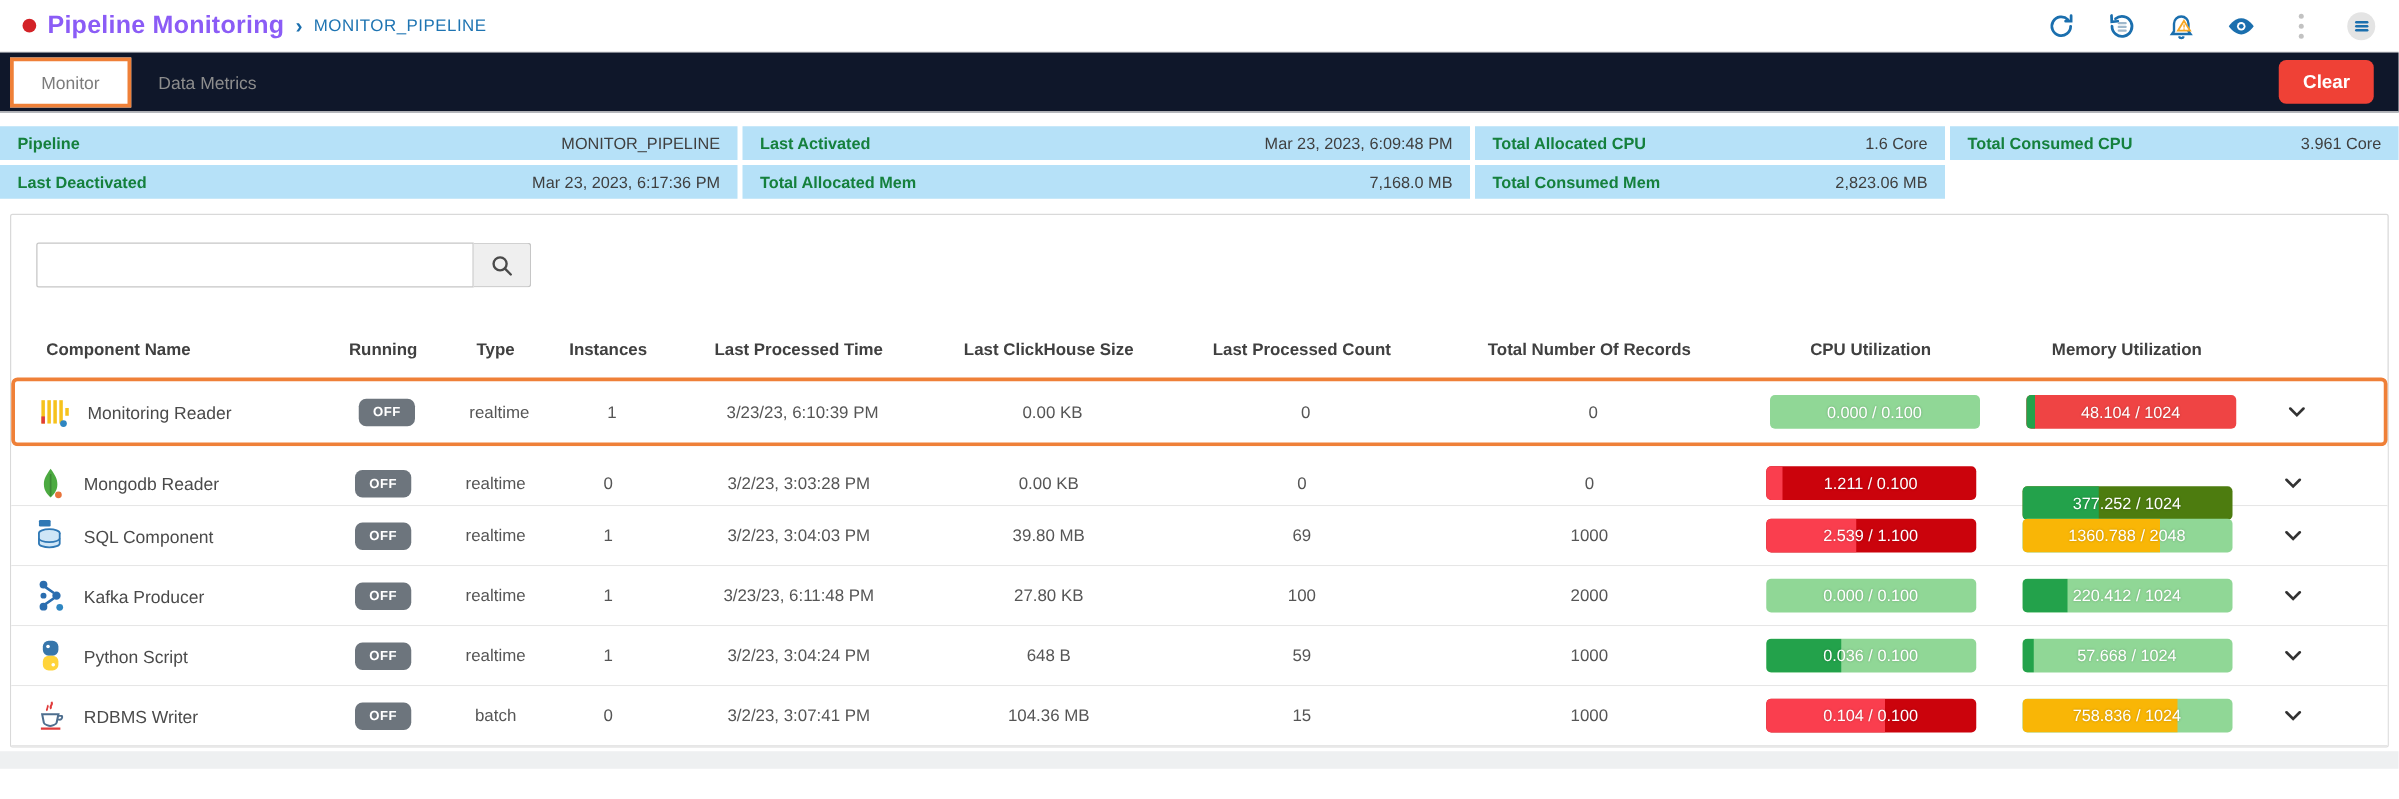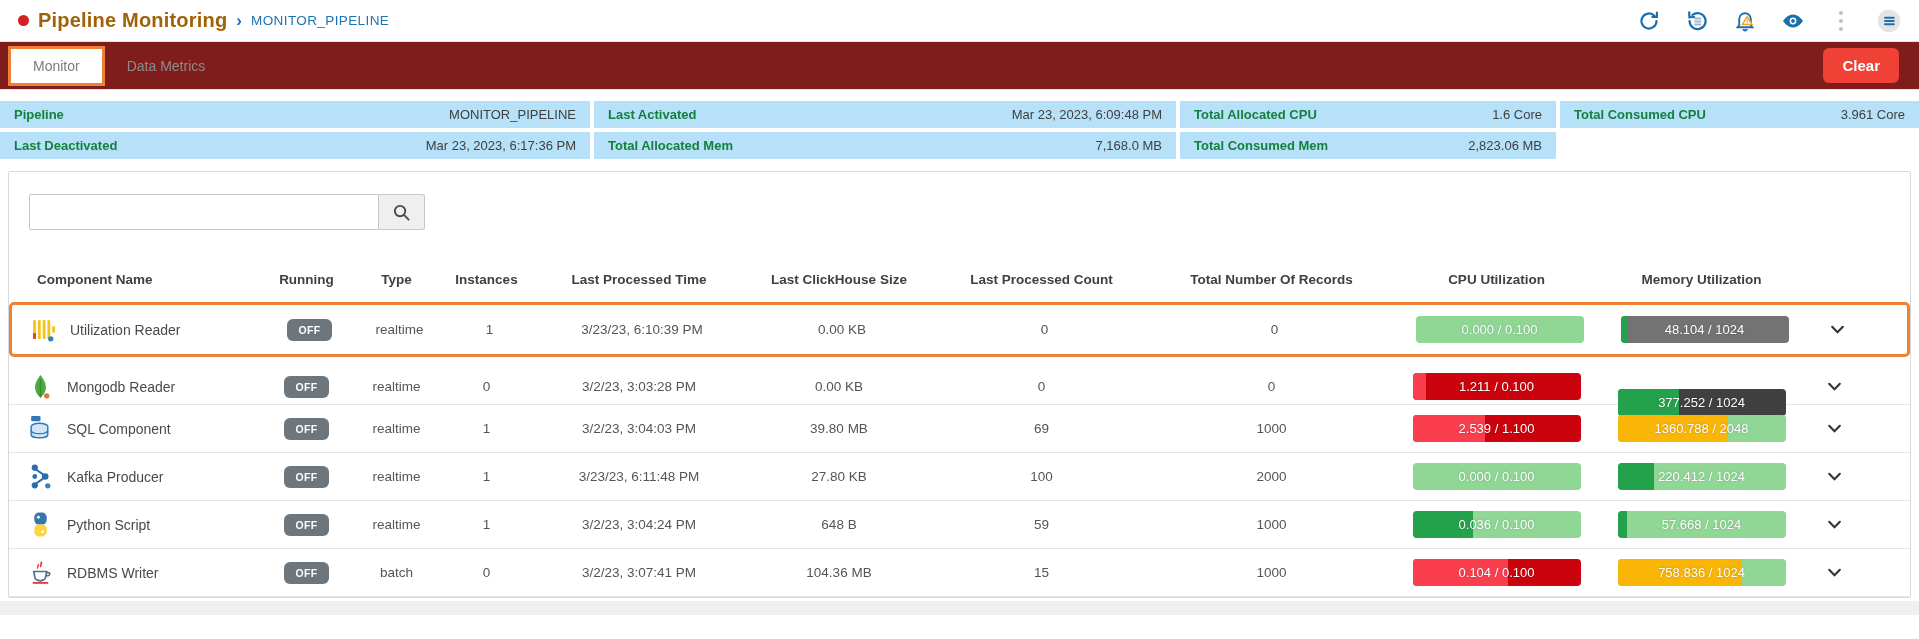--- a/index.html
+++ b/index.html
@@ -3,29 +3,29 @@
 <meta charset="utf-8">
 <style>
   * { margin:0; padding:0; box-sizing:border-box; }
   html,body { width:1919px; height:639px; overflow:hidden; background:#fff;
     font-family:"Liberation Sans", sans-serif; color:#4a4a4a; }
 
   
   .app-header { height:42px; display:flex; align-items:center; padding:0 18px;
     border-bottom:1px solid #e3e3e3; background:#fff; }
   .rec-dot { width:11px; height:11px; border-radius:50%; background:#d32227; margin-right:9px; }
-  .app-title { font-size:20px; font-weight:700; color:#a16207; letter-spacing:.2px; }
+  .app-title { font-size:20px; font-weight:700; color:#8b5cf6; letter-spacing:.2px; }
   .crumb-sep { font-size:17px; color:#1b6fae; margin:0 9px; font-weight:700; }
   .pipeline-name { font-size:13.5px; color:#1e74b2; font-weight:500; letter-spacing:.4px; }
   .header-icons { margin-left:auto; display:flex; align-items:center; gap:24px; }
   .hicon { width:24px; height:24px; display:flex; align-items:center; justify-content:center; cursor:pointer; }
   .hicon svg { display:block; }
 
   
-  .tab-bar { height:48px; background:#7f1d1d; border-bottom:1px solid #e3e3e3;
+  .tab-bar { height:48px; background:#0f172a; border-bottom:1px solid #e3e3e3;
     display:flex; align-items:center; padding:0 0 0 8px; }
   .tab { font-size:14px; color:#8d8d8d; padding:9px 22px; cursor:pointer; background:transparent; border:none; }
   .tab.active { background:#fff; border:3px solid #ef8038; color:#7c7c7c; }
   .clear-btn { margin-left:auto; margin-right:20px; background:#ef4136; color:#fff;
     border:none; border-radius:6px; font-size:15px; font-weight:600; padding:9px 19px;
     cursor:pointer; font-family:inherit;text-align:center; }
 
   
   .summary { margin-top:11px; display:grid; grid-template-columns:590px 582px 376px 1fr;
     gap:4px; background:#fff; }
@@ -202,34 +202,34 @@
                 <rect x="3" y="4" width="2.7" height="18"></rect>
                 <rect x="7.6" y="4" width="2.7" height="18"></rect>
                 <rect x="12.2" y="4" width="2.7" height="18"></rect>
                 <rect x="16.8" y="4" width="2.7" height="18"></rect>
                 <rect x="21.4" y="10" width="2.7" height="6"></rect>
               </g>
               <rect x="3" y="16.5" width="2.7" height="5.5" fill="#E03B3B"></rect>
               <circle cx="20" cy="22" r="2.6" fill="#2e86c1"></circle>
             </svg>
           </span>
-          <span class="comp-name">Utilization Reader</span>
+          <span class="comp-name">Monitoring Reader</span>
         </div>
         <div class="cell"><span class="badge">OFF</span></div>
         <div class="cell ">realtime</div>
         <div class="cell ">1</div>
         <div class="cell ">3/23/23, 6:10:39 PM</div>
         <div class="cell ">0.00 KB</div>
         <div class="cell ">0</div>
         <div class="cell ">0</div>
         <div class="pill" style="background: rgb(144, 215, 150);">
           <div class="fill" style="width: 0%; background: rgb(35, 162, 75);"></div>
           <span class="pill-text">0.000 / 0.100</span>
         </div>
-        <div class="pill" style="background: #737373;">
+        <div class="pill" style="background: #ef4444;">
           <div class="fill" style="width: 4.7%; background: rgb(35, 162, 75);"></div>
           <span class="pill-text">48.104 / 1024</span>
         </div>
         <div class="cell chev">
           <svg width="17" height="17" viewBox="0 0 16 16" fill="none" stroke="#333" stroke-width="2" stroke-linecap="round">
             <polyline points="3,5.5 8,10.5 13,5.5"></polyline>
           </svg>
         </div>
         <span></span>
       </div>
@@ -248,21 +248,21 @@
         <div class="cell ">realtime</div>
         <div class="cell ">0</div>
         <div class="cell ">3/2/23, 3:03:28 PM</div>
         <div class="cell ">0.00 KB</div>
         <div class="cell ">0</div>
         <div class="cell ">0</div>
         <div class="pill" style="background: rgb(203, 3, 12); text-align: center;">
           <div class="fill" style="width: 8.3%; background: rgb(250, 62, 78);"></div>
           <span class="pill-text">1.211 / 0.100</span>
         </div>
-        <div class="pill" style="background: #404040; margin-top: 32px;">
+        <div class="pill" style="background: #4d7c0f; margin-top: 32px;">
           <div class="fill" style="width: 36.8%; background: rgb(35, 162, 75);"></div>
           <span class="pill-text">377.252 / 1024</span>
         </div>
         <div class="cell chev">
           <svg width="17" height="17" viewBox="0 0 16 16" fill="none" stroke="#333" stroke-width="2" stroke-linecap="round">
             <polyline points="3,5.5 8,10.5 13,5.5"></polyline>
           </svg>
         </div>
         <span></span>
       </div>

